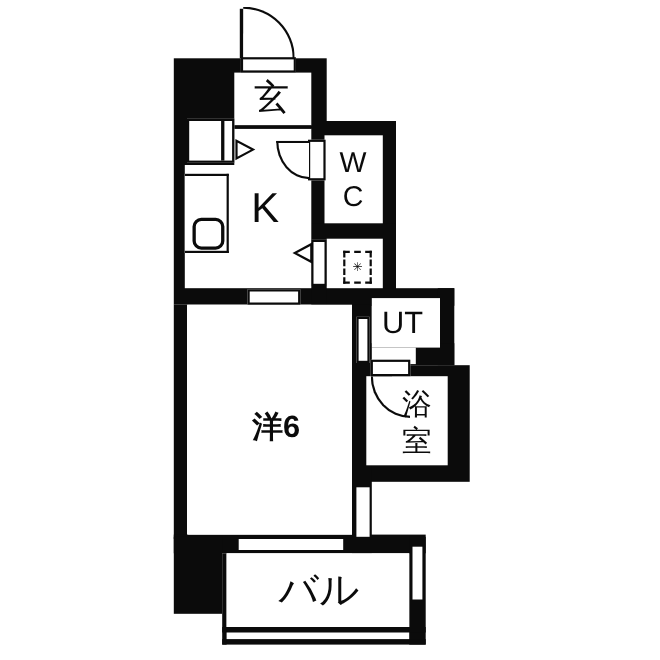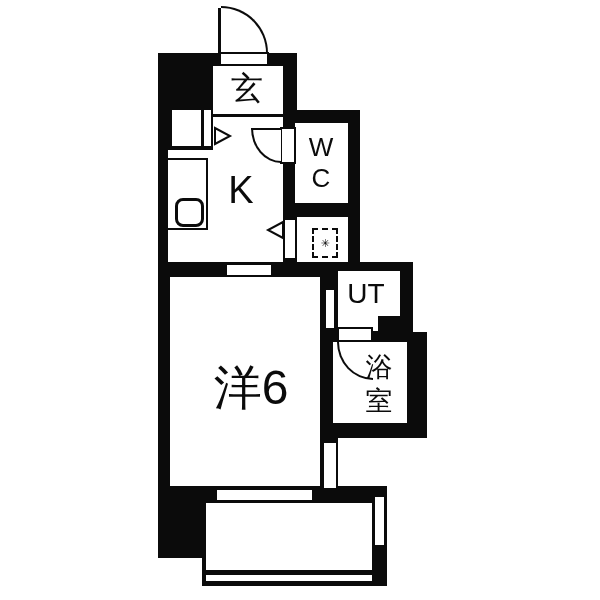--- a/index.html
+++ b/index.html
@@ -83,19 +83,20 @@
     <polygon points="17,1 17,17 2,9" fill="#ffffff" stroke="#0b0b0b" stroke-width="2"></polygon>
   </svg>
 
   <div class="lbl" style="left:247px;top:89px;font-size:32px;">玄</div>
   <div class="lbl" style="left:241px;top:190px;font-size:38px;">K</div>
   <div class="lbl" style="left:321px;top:163px;font-size:26px;line-height:31px;">
     <span>W</span>
     <span>C</span>
   </div>
   <div class="lbl" style="left:366px;top:294px;font-size:28px;">UT</div>
-  <div class="lbl" style="left:251px;top:388px;font-size:48px;">洋6</div>
+  <div class="lbl" style="left:251px;top:388px;font-size:28px;font-weight:bold;">洋6</div>
   <div class="lbl" style="left:379px;top:384px;font-size:27px;line-height:34px;">
     <span>浴</span>
     <span>室</span>
   </div>
+  <div class="lbl" style="left:290px;top:537px;font-size:36px;">バル</div>
 
 </div>
 
 </body></html>

